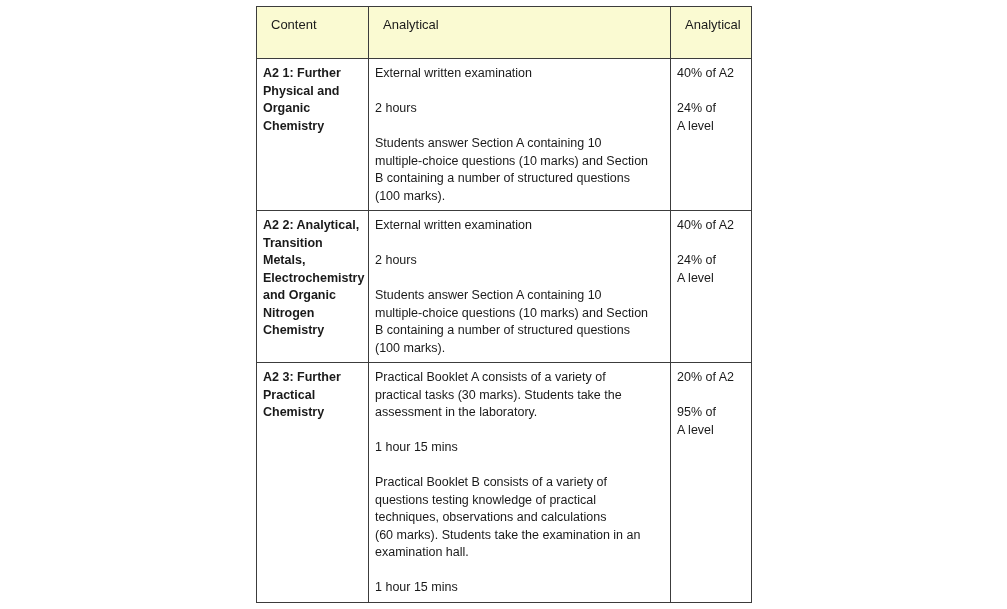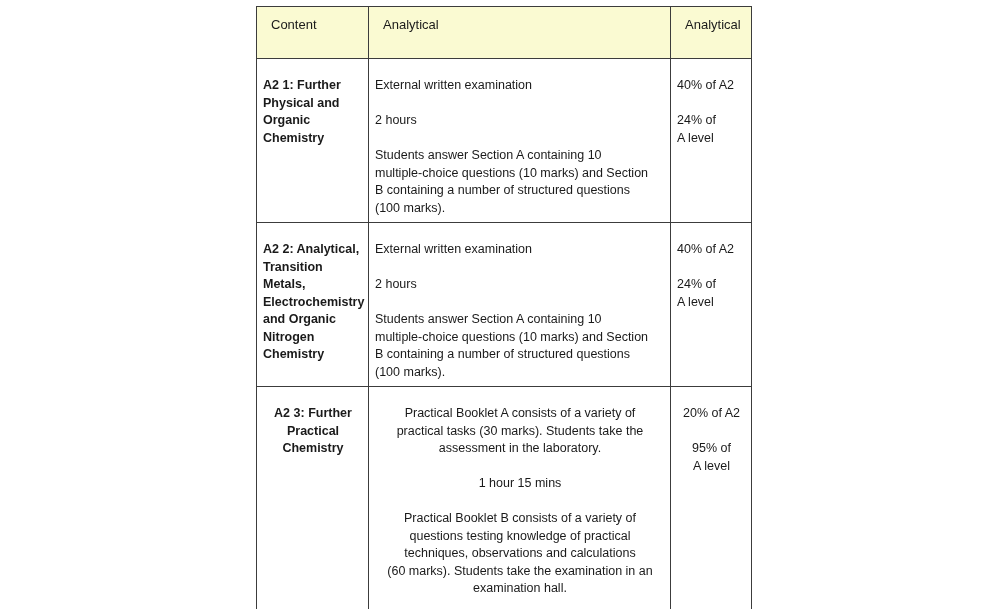--- a/index.html
+++ b/index.html
@@ -38,27 +38,27 @@
   }
   table.spec-table th {
     background: var(--header-bg, #FAFAD2);
     font-weight: normal;
     height: 52px;
     padding: 9px 6px 6px 14px;
     font-size: 13px;
   }
   table.spec-table td {
     background: #ffffff;
-    padding: 18px 5px 5px 6px;
+    padding: 6px 5px 5px 6px;
   }
   td.content-col {
     font-weight: bold;
   }
   tr.row-exam1 td, tr.row-exam2 td { height: 152px; }
-  tr.row-practical td { height: 181px; text-align: center; }
+  tr.row-practical td { height: 181px; }
 </style>
 </head>
 <body>
 
 <div class="page">
   <table class="spec-table">
     <colgroup>
       <col style="width:112px">
       <col style="width:302px">
       <col style="width:81px">

